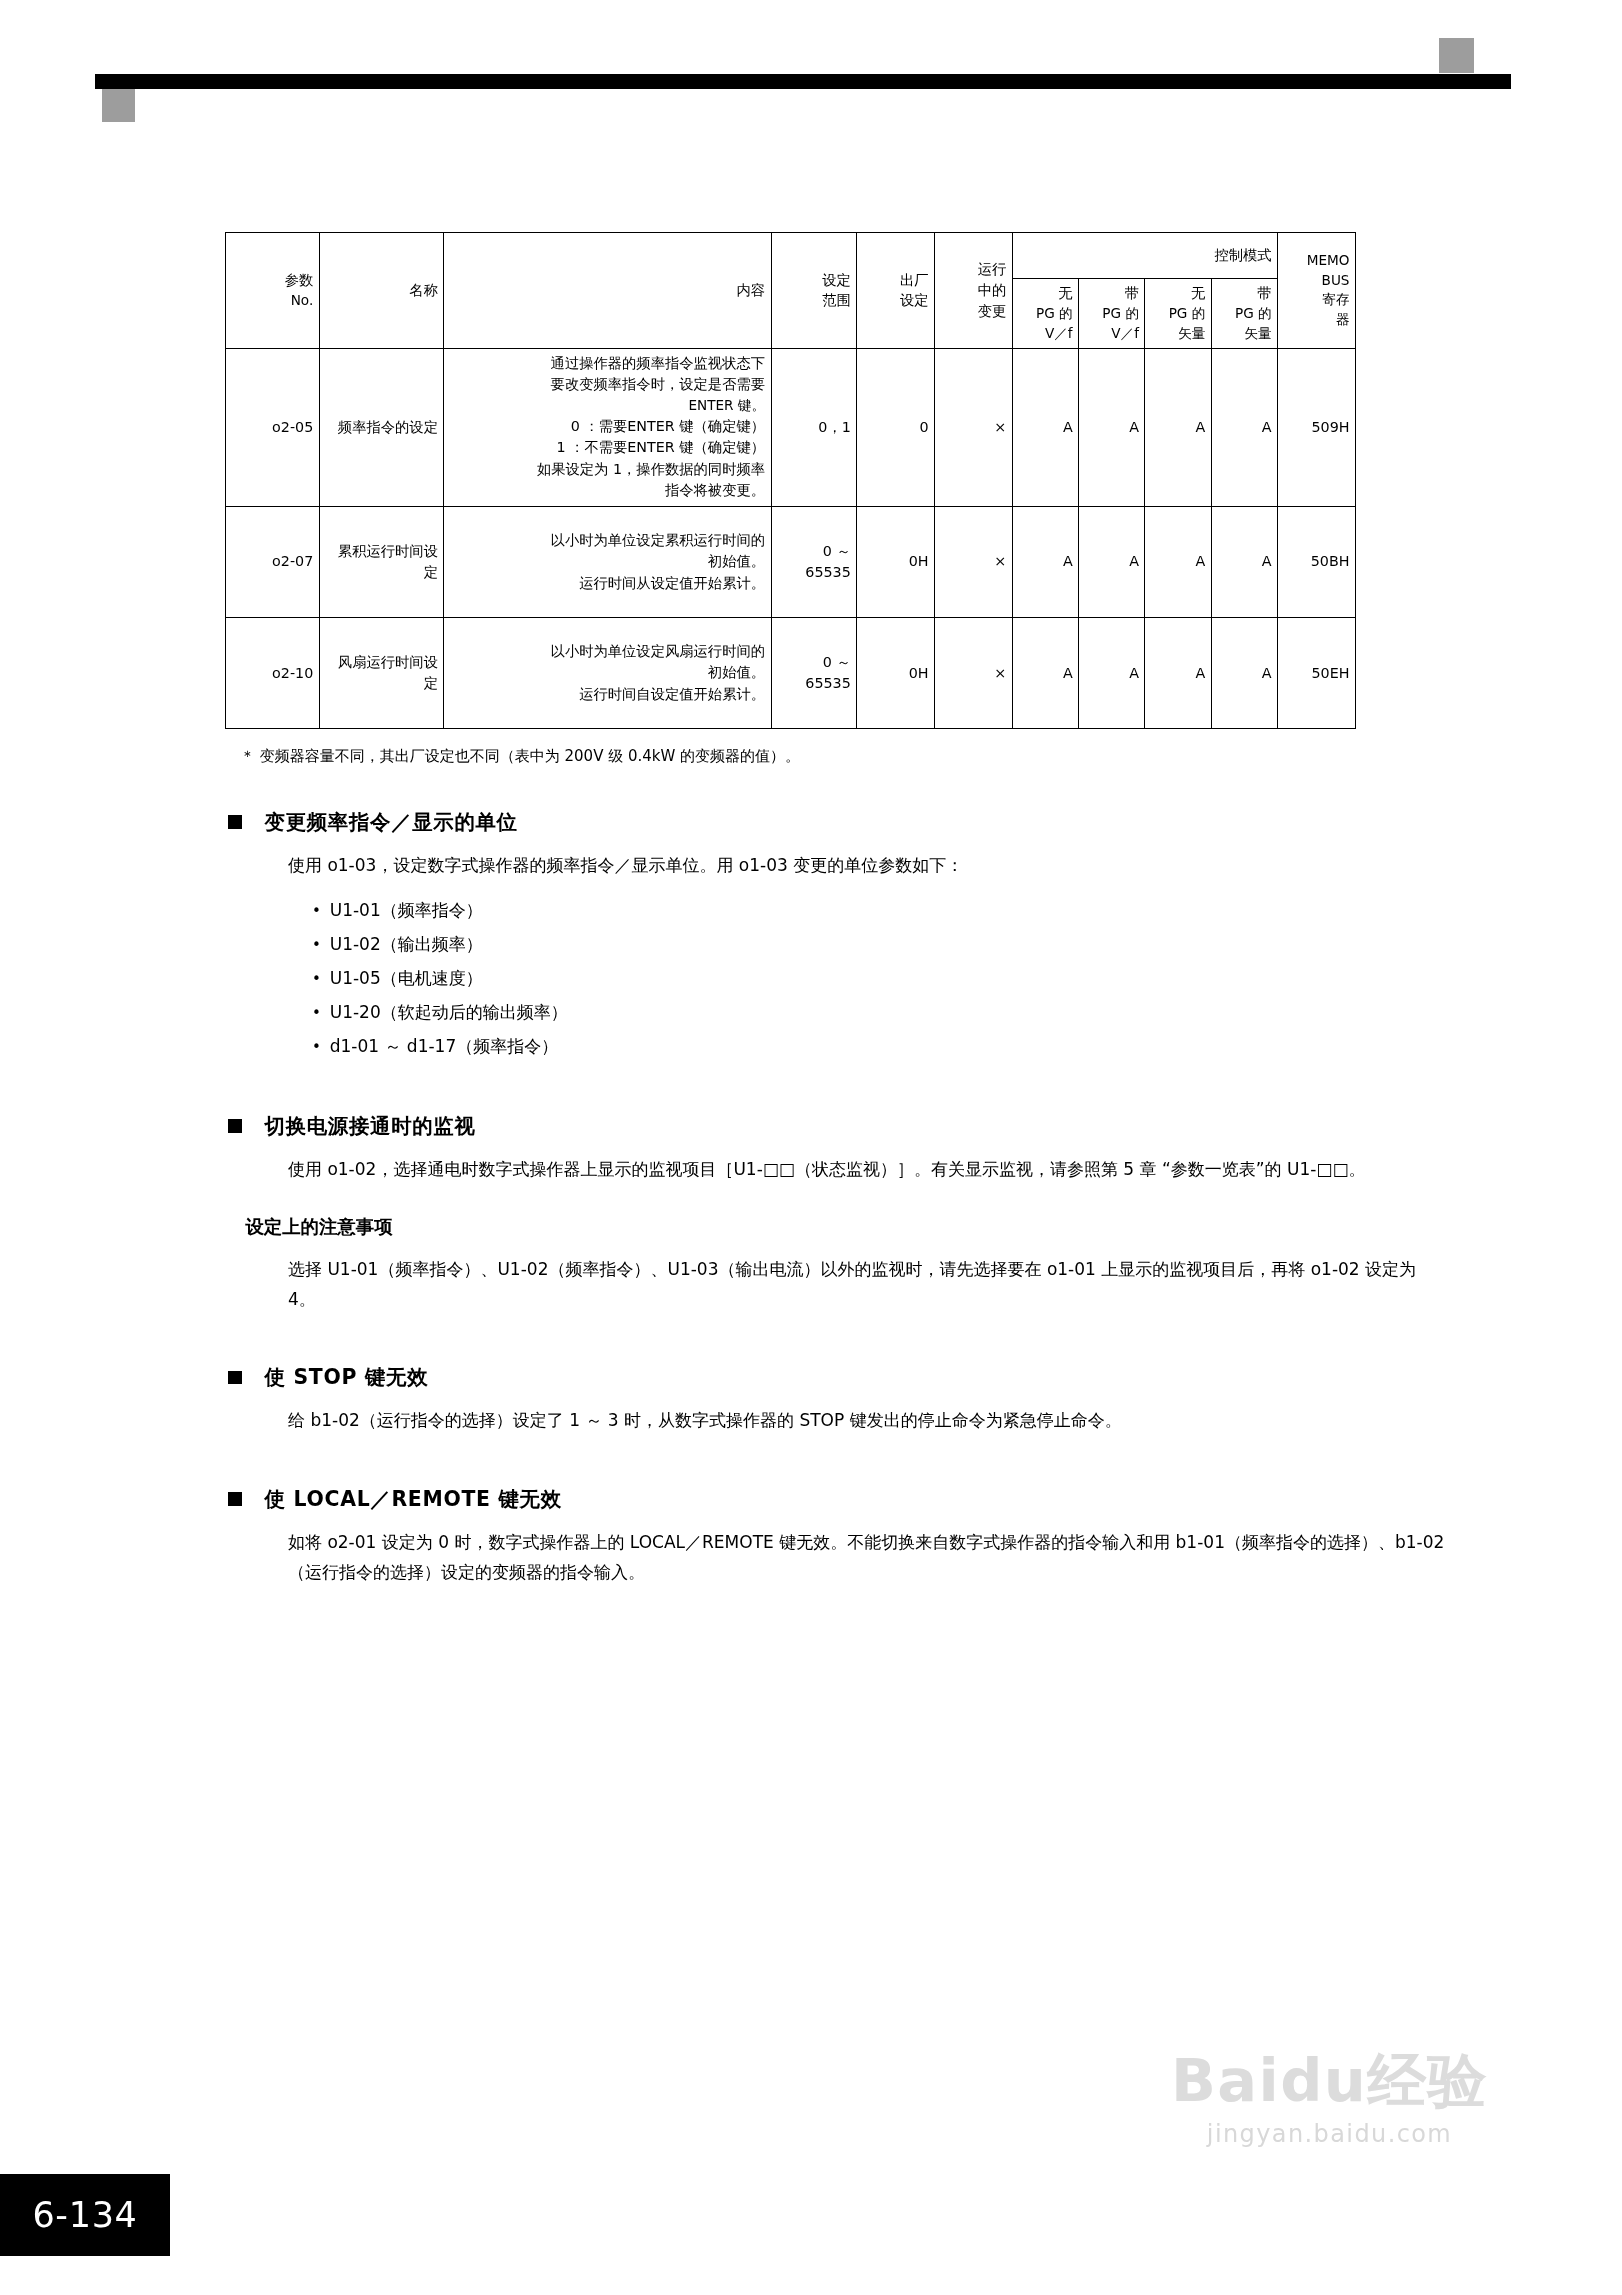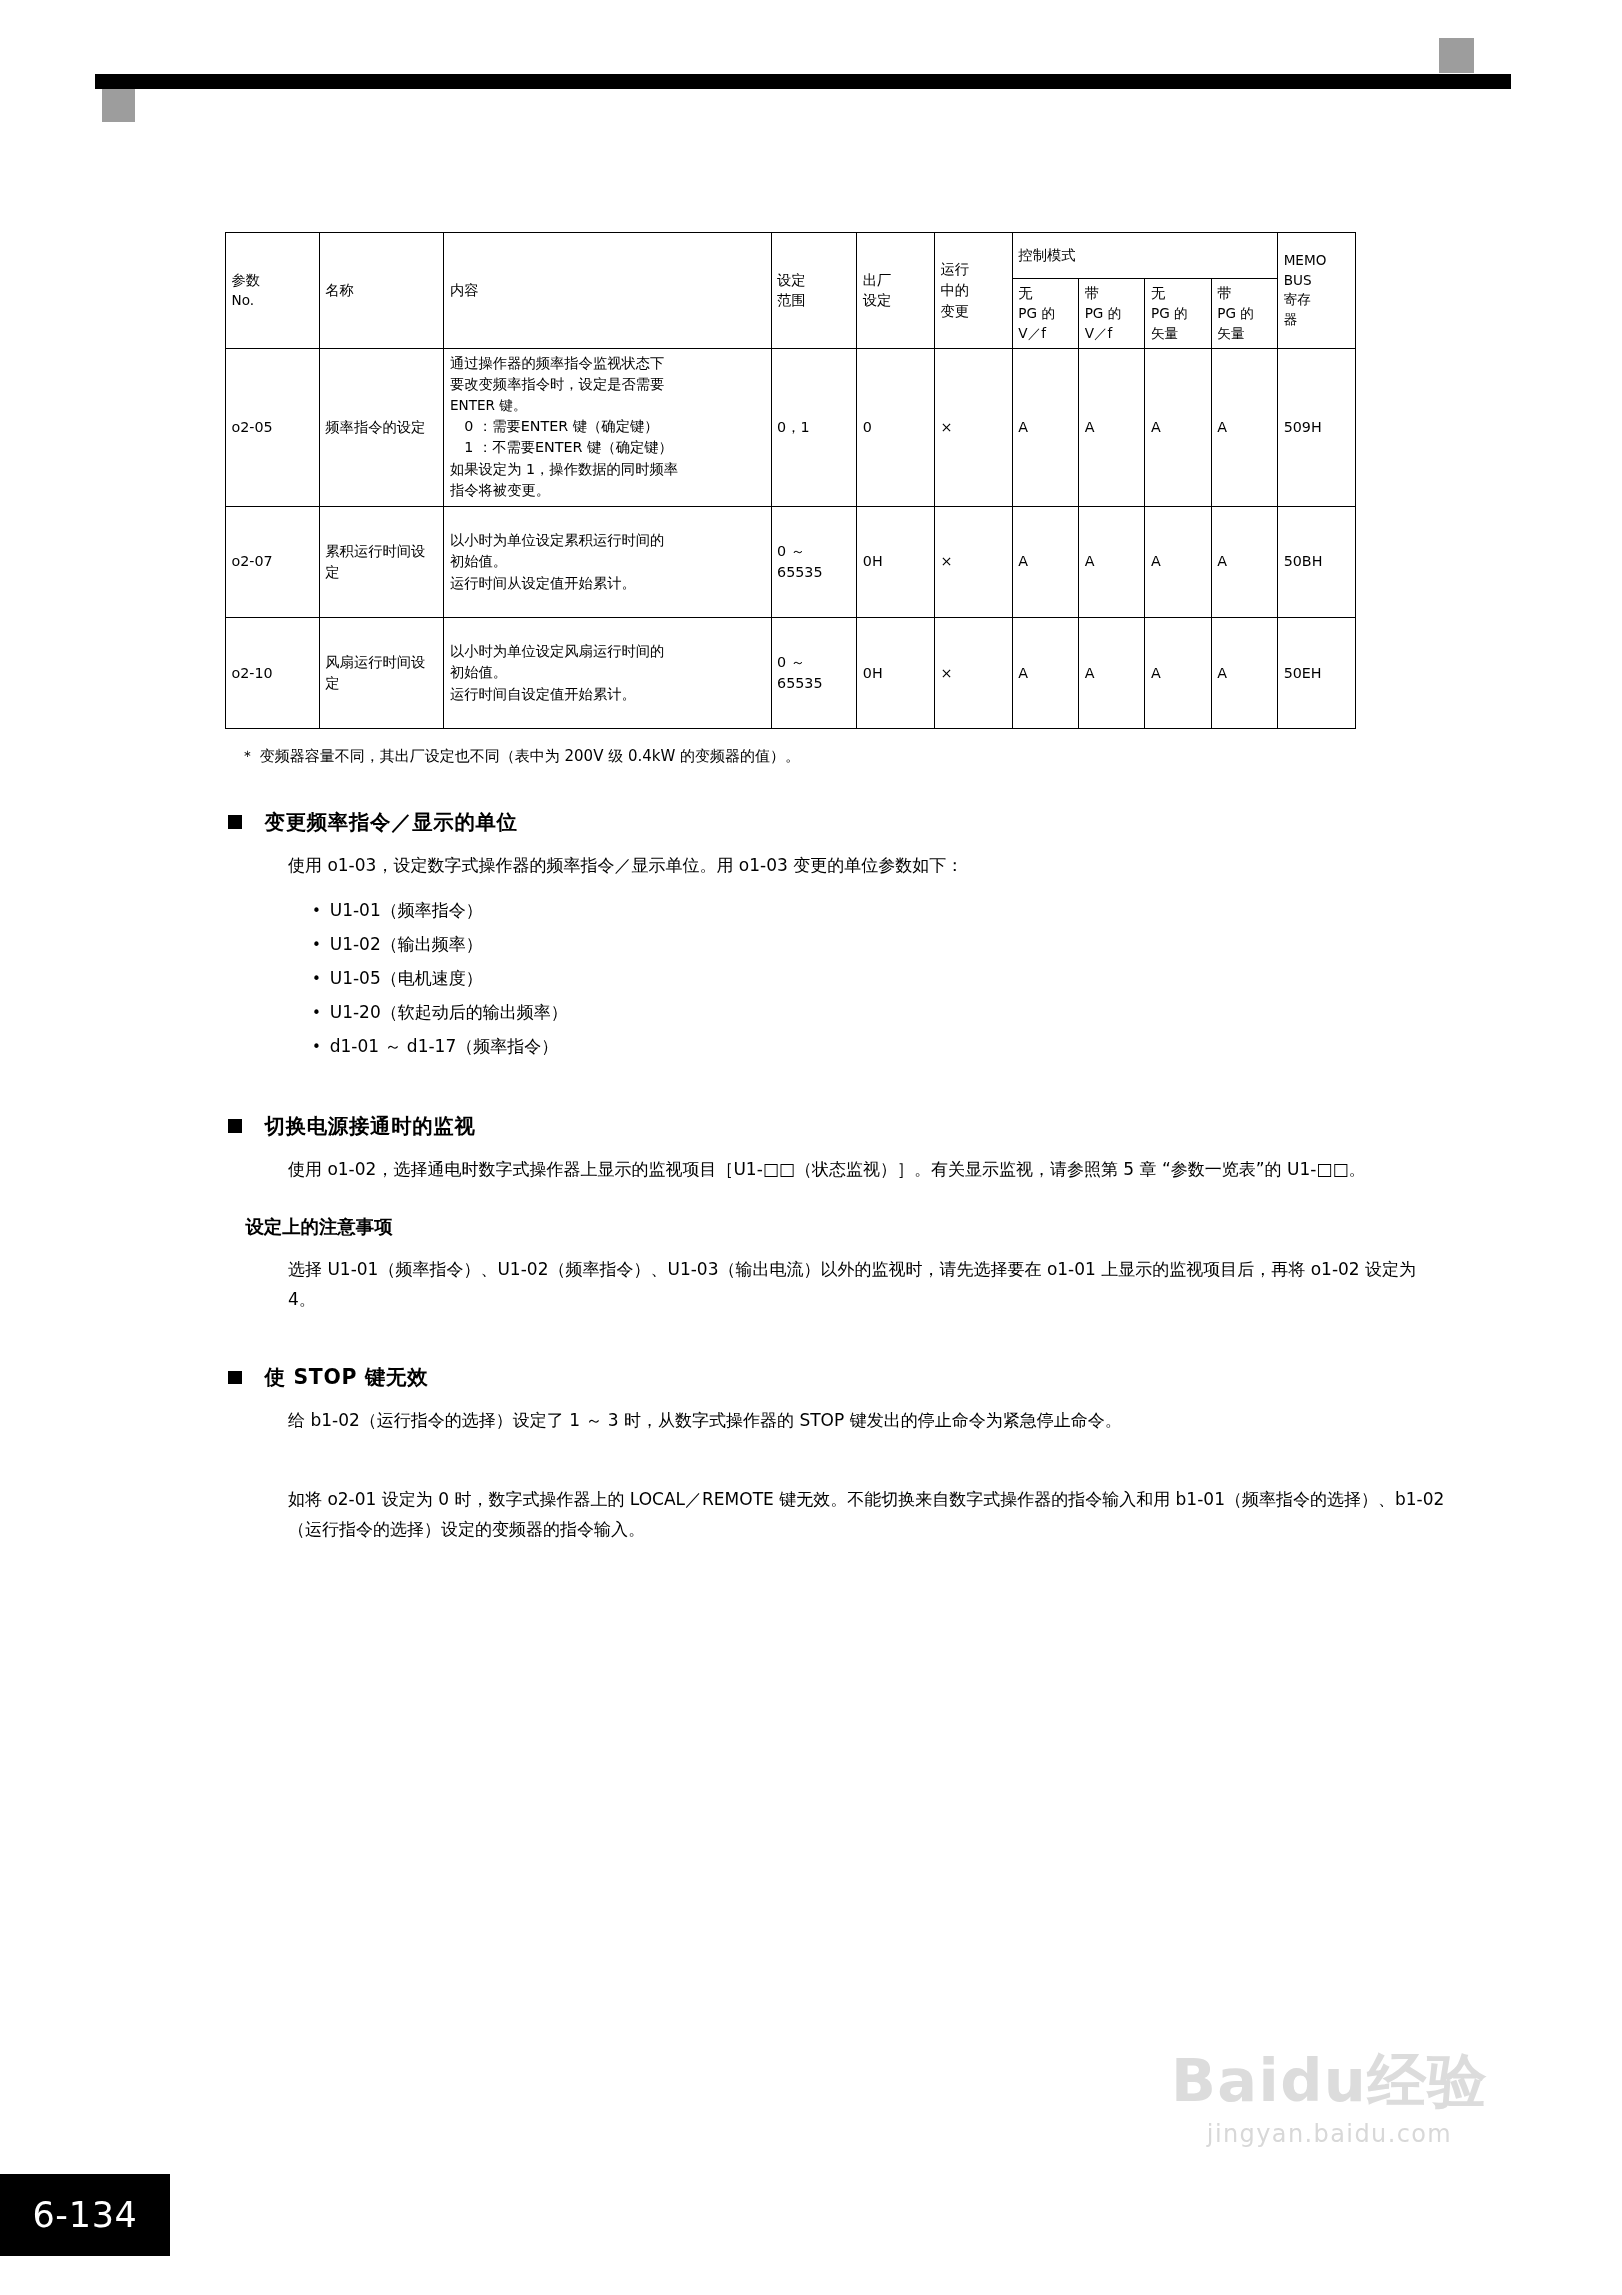--- a/index.html
+++ b/index.html
@@ -64,21 +64,21 @@
     border-collapse: collapse;
     width: 1131px;
     table-layout: fixed;
     font-size: 14.3px;
     line-height: 1.45;
   }
   table.param th, table.param td {
     border: 1.4px solid #000;
     padding: 4.1px 5.5px;
     vertical-align: middle;
-    text-align: left;
+    text-align: right;
   }
   table.param th {
     font-weight: normal;
   }
   .cell-left { text-align: left; }
   .small { font-size: 13.6px; }
   .hdr-tall { height: 37px; }
   td.body-cell { height: 102px; }
   .content-cell {
     text-align: left;
@@ -340,20 +340,24 @@
 
     <div class="sec" style="margin-top:49px">
       <div class="sec-head">
         <span class="bullet-sq"></span>
         <span>使 STOP 键无效</span>
       </div>
       <div class="para">给 b1-02（运行指令的选择）设定了 1 ～ 3 时，从数字式操作器的 STOP 键发出的停止命令为紧急停止命令。</div>
     </div>
 
     <div class="sec" style="margin-top:49px">
+      <div class="sec-head">
+        <span class="bullet-sq"></span>
+        <span>使 LOCAL／REMOTE 键无效</span>
+      </div>
       <div class="para">如将 o2-01 设定为 0 时，数字式操作器上的 LOCAL／REMOTE 键无效。不能切换来自数字式操作器的指令输入和用 b1-01（频率指令的选择）、b1-02（运行指令的选择）设定的变频器的指令输入。</div>
     </div>
 
   </div>
 
   <div class="watermark">
     <div class="wm-main">Baidu经验</div>
     <div class="wm-sub">jingyan.baidu.com</div>
   </div>
 

